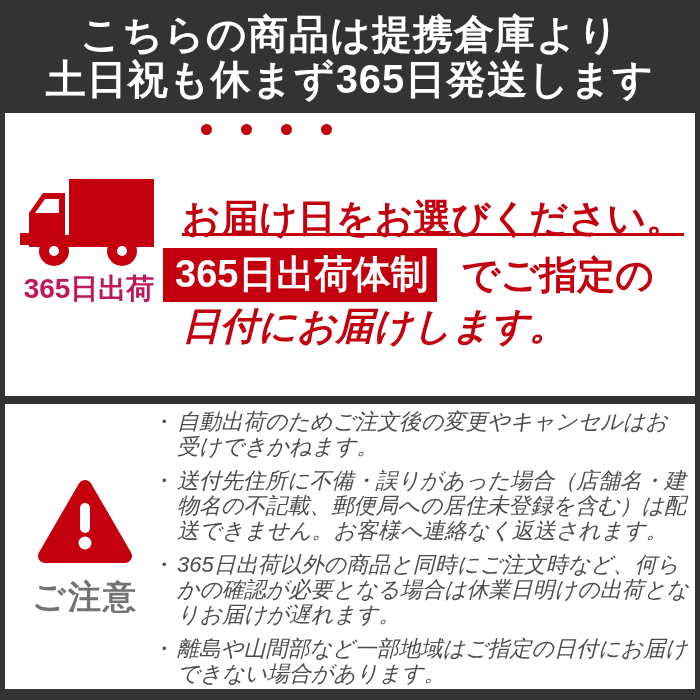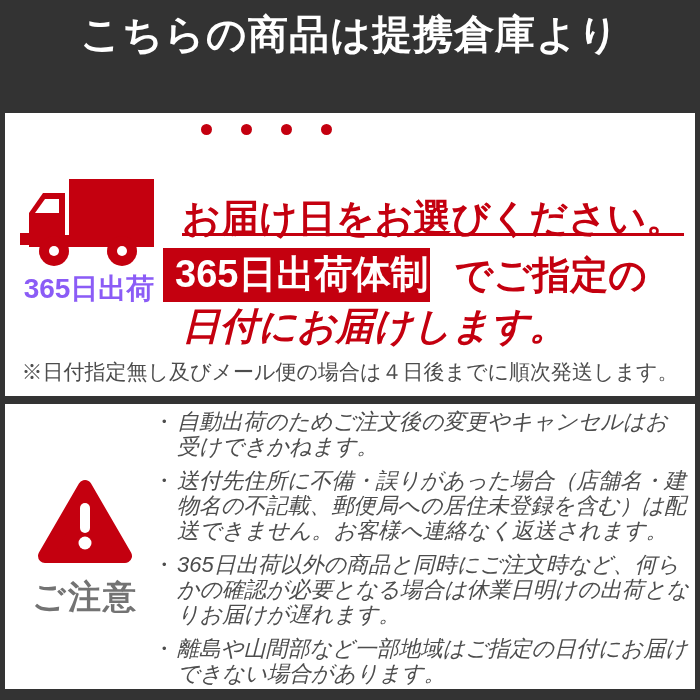--- a/index.html
+++ b/index.html
@@ -19,41 +19,41 @@
     letter-spacing:1px;
   }
   
   .panel{position:absolute;left:5px;width:690px;background:#ffffff;}
   .panel-ship{top:113px;height:283px;}
   .panel-caution{top:404px;height:285px;}
   
   .truck-svg{position:absolute;left:14px;top:64px;}
   .truck-label{
     position:absolute;left:0;top:157px;width:168px;
-    text-align:center;color:#8b5cf6;
+    text-align:center;color:#be185d;
     font-size:28px;font-weight:700;
   }
   
   .dots-row{position:absolute;left:196px;top:11px;display:flex;}
   .dot{width:11px;height:11px;border-radius:50%;background:#c4000f;margin-right:29px;}
   .ship-line{
     position:absolute;left:177px;
     color:#c4000f;font-size:38px;font-weight:700;line-height:46px;white-space:nowrap;
   }
   .ship-line1{top:24px;}
   .ship-line2{top:82px;text-decoration:underline;}
   .ship-line4{top:190px;font-style:italic;}
   .badge-row{
     position:absolute;left:158px;top:135px;
     display:flex;align-items:center;white-space:nowrap;
   }
   .badge{
     background:#c4000f;color:#ffffff;
     font-size:38px;font-weight:700;line-height:40px;
-    padding:6px 2px 8px 12px;
+    padding:6px 9px 8px 12px;
   }
   .badge-suffix{
     color:#c4000f;font-size:38px;font-weight:700;margin-left:24px;
   }
   .ship-note{
     position:absolute;left:0;top:245px;width:690px;
     text-align:center;color:#4d4d4d;
     font-size:21px;font-weight:400;white-space:nowrap;
   }
   
@@ -72,20 +72,21 @@
   .bullet-marker{flex:none;width:24px;}
   .caution-text{flex:1;font-style:italic;}
 </style>
 </head>
 <body>
 
 <div class="canvas">
 
   <div class="top-banner">
     <div>こちらの商品は提携倉庫より</div>
+    <div>土日祝も休まず365日発送します</div>
   </div>
 
   <div class="panel panel-ship">
 
     <span class="truck-svg">
       <svg width="140" height="92" viewBox="0 0 140 92">
         <g fill="#c4000f">
           <rect x="50" y="2" width="85" height="60"></rect>
           <path d="M10,68 L10,36 L24,16 L46,16 L46,68 Z"></path>
           <rect x="10" y="58" width="125" height="12"></rect>
@@ -109,21 +110,20 @@
 
     <div class="ship-line ship-line2">お届け日をお選びください。</div>
 
     <div class="badge-row">
       <span class="badge">365日出荷体制</span>
       <span class="badge-suffix">でご指定の</span>
     </div>
 
     <div class="ship-line ship-line4">日付にお届けします。</div>
 
-    <div class="ship-note">※日付指定無し及びメール便の場合は４日後までに順次発送します。</div>
   </div>
 
   <div class="panel panel-caution">
 
     <span class="warn-svg">
       <svg width="100" height="92" viewBox="0 0 100 92">
         <path d="M50,11 L90,80 L10,80 Z" fill="#c4000f" stroke="#c4000f" stroke-width="14" stroke-linejoin="round"></path>
         <rect x="45" y="27" width="10" height="30" rx="5" fill="#ffffff"></rect>
         <circle cx="50" cy="67" r="6.5" fill="#ffffff"></circle>
       </svg>

